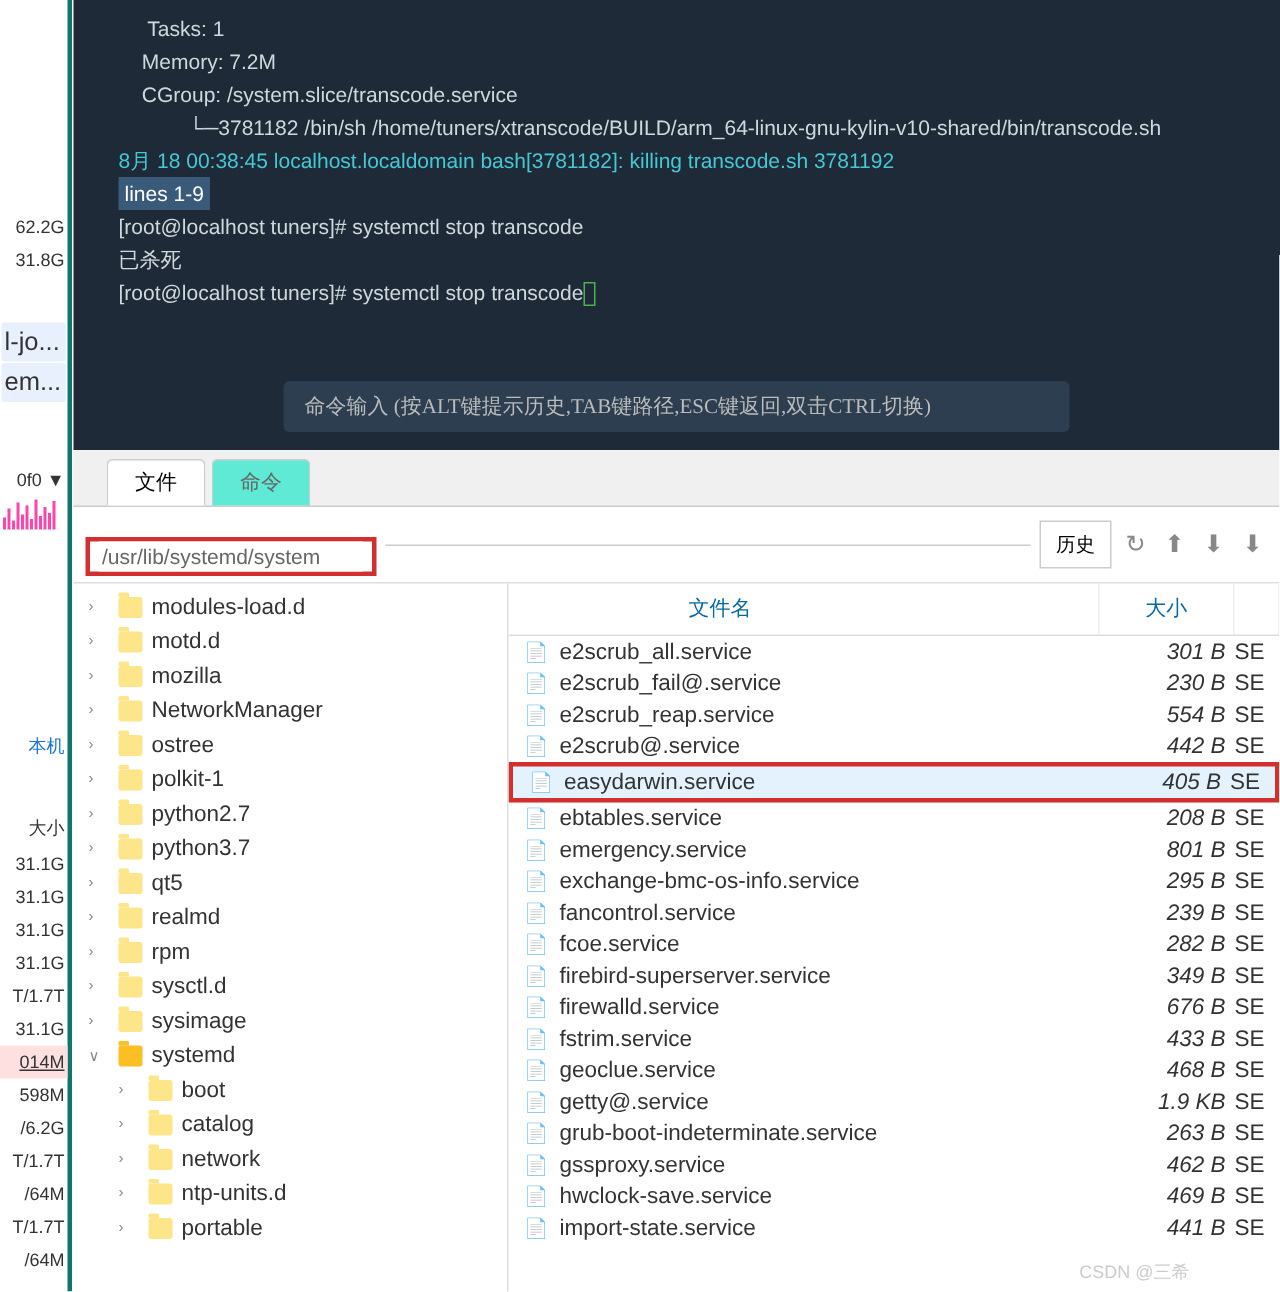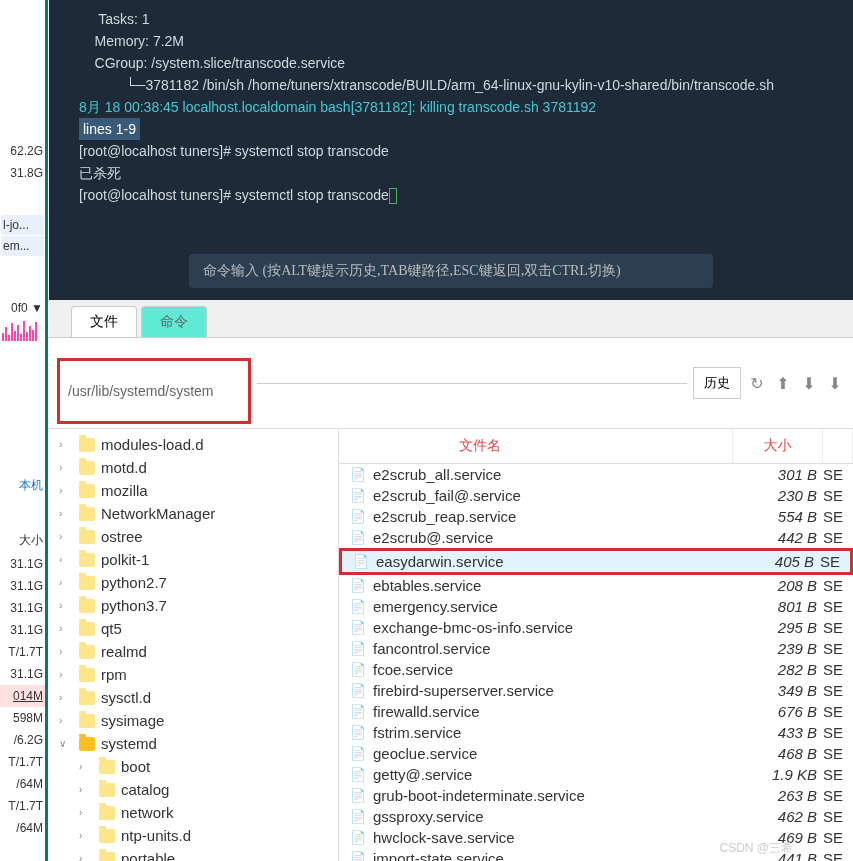--- a/index.html
+++ b/index.html
@@ -1,45 +1,45 @@
 <!DOCTYPE html>
 <html><head>
 <meta charset="utf-8">
 <style>
 * { margin: 0; padding: 0; box-sizing: border-box; font-family: "Microsoft YaHei", Arial, sans-serif; }
 body { width: 853px; height: 861px; overflow: hidden; background: #fff; position: relative; }
 .left-sidebar { position: absolute; left: 0; top: 0; width: 48px; height: 861px; background: #fff; border-right: 3px solid #0f766e; }
 .left-item { font-size: 12px; padding: 4px 2px; color: #333; text-align: right; }
-.left-folder { font-size: 12px; padding: 3px 2px; color: #333; background: #e8f0fe; border-radius: 2px; margin: 1px; }
+.left-folder { font-size: 17px; padding: 3px 2px; color: #333; background: #e8f0fe; border-radius: 2px; margin: 1px; }
 .main { position: absolute; left: 49px; top: 0; right: 0; height: 861px; }
 .terminal { background: #1e2a38; color: #cfd8dc; font-family: "Consolas", monospace; font-size: 14px; padding: 8px 30px; height: 300px; position: relative; }
 .term-line { white-space: pre; line-height: 22px; }
 .term-cyan { color: #45c8d4; }
 .term-highlight { background: #3a5a7a; color: #fff; display: inline-block; padding: 0 4px; }
 .term-cursor { display: inline-block; width: 8px; height: 16px; border: 1px solid #4caf50; vertical-align: middle; }
 .term-cmd-input { position: absolute; bottom: 12px; left: 140px; right: 140px; background: #2c3e50; border-radius: 4px; padding: 8px 14px; color: #bbb; font-size: 14px; font-family: "Microsoft YaHei"; }
 .tabs-row { display: flex; border-bottom: 1px solid #ccc; background: #f0f0f0; padding: 6px 22px 0; gap: 4px; }
 .tab { padding: 6px 18px; background: #fff; border: 1px solid #ccc; border-bottom: none; border-radius: 4px 4px 0 0; font-size: 14px; cursor: pointer; }
 .tab.inactive { background: #5eead4; color: #666; }
 .path-row { display: flex; align-items: center; padding: 4px 8px; gap: 6px; border-bottom: 1px solid #ddd; }
 .path-input { flex: 1; border: 1px solid #ccc; padding: 6px 8px; font-size: 14px; color: #666; }
-.path-highlight { border: 3px solid #d32f2f; padding: 20px 6px; margin-top: 16px; }
+.path-highlight { border: 3px solid #d32f2f; padding: 0 6px; margin-top: 16px; }
 .history-btn { border: 1px solid #ccc; padding: 6px 10px; font-size: 13px; background: #fff; cursor: pointer; }
 .toolbar-icon { width: 20px; height: 20px; color: #888; display: flex; align-items: center; justify-content: center; cursor: pointer; }
 .file-panes { display: flex; height: 496px; }
 .left-tree { width: 290px; border-right: 1px solid #ddd; overflow-y: auto; padding-top: 4px; }
 .tree-item { display: flex; align-items: center; gap: 6px; padding: 3px 8px 3px 28px; font-size: 15px; color: #333; cursor: pointer; }
 .tree-item.child { padding-left: 48px; }
 .tree-expand { width: 14px; color: #888; font-size: 10px; display: inline-block; margin-left: -18px; }
 .folder-icon { width: 16px; height: 14px; background: #fde68a; border-radius: 2px; display: inline-block; position: relative; }
 .folder-icon::before { content: ''; position: absolute; top: -3px; left: 0; width: 7px; height: 3px; background: #fde68a; border-radius: 1px 1px 0 0; }
 .folder-icon.open { background: #fbbf24; }
 .folder-icon.open::before { background: #fbbf24; }
 .right-list { flex: 1; overflow-y: auto; }
-.list-header { display: flex; border-bottom: 1px solid #ddd; font-size: 14px; color: #ef4444; background: #fff; }
+.list-header { display: flex; border-bottom: 1px solid #ddd; font-size: 14px; color: #0369a1; background: #fff; }
 .list-header > div { padding: 8px; border-right: 1px solid #eee; }
 .col-name { flex: 1; padding-left: 120px !important; }
 .col-size { width: 90px; text-align: center; }
 .col-x { width: 30px; }
 .list-row { display: flex; align-items: center; font-size: 15px; padding: 2px 0; cursor: pointer; }
 .list-row.highlighted { background: #e3f2fd; border: 3px solid #d32f2f; }
 .file-icon { width: 22px; text-align: center; color: #999; font-size: 13px; margin-left: 8px; }
 .file-name { flex: 1; padding-left: 4px; color: #333; }
 .file-size { width: 70px; text-align: right; color: #333; padding-right: 6px; font-style: italic; }
 .file-x { width: 30px; color: #333; }

